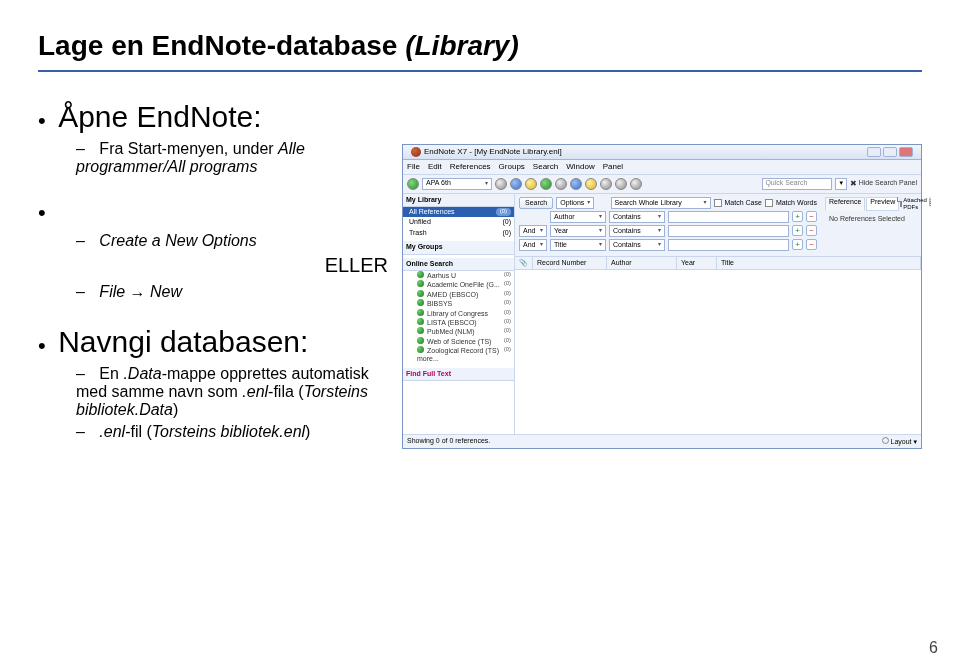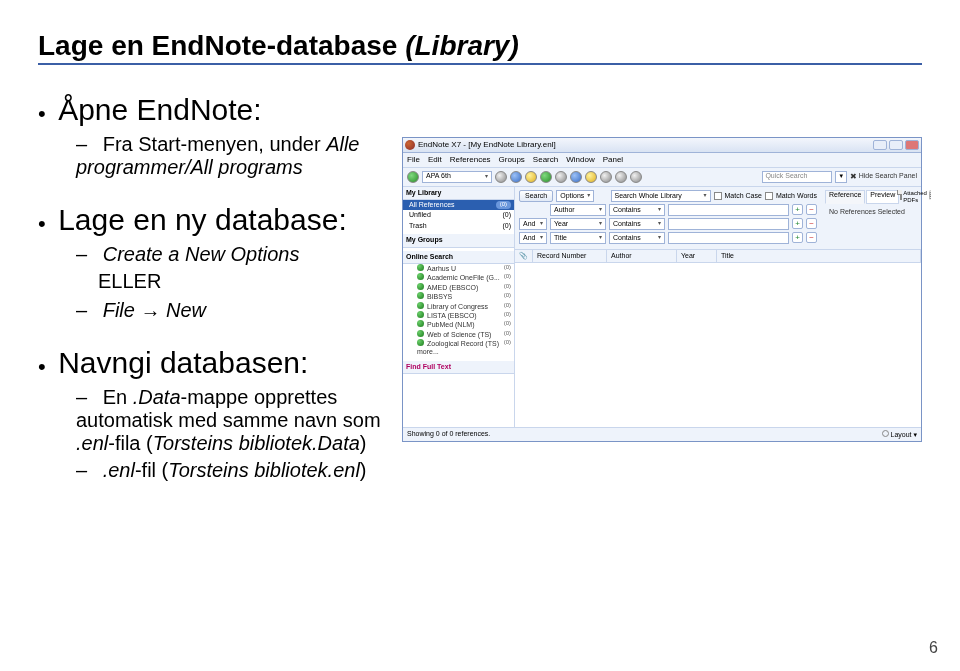--- a/index.html
+++ b/index.html
@@ -8,21 +8,21 @@
     height: 671px;
     background: white;
     font-family: Arial, Helvetica, sans-serif;
     padding: 30px 38px 20px 38px;
     position: relative;
     color: #000;
   }
   h1 {
     font-size: 28px;
     font-weight: bold;
-    margin-bottom: 1px;
+    margin-bottom: 8px;
   }
   .title-italic { font-style: italic; }
   hr.title-rule {
     border: none;
     border-top: 2px solid #3b5fa6;
     margin-bottom: 28px;
   }
   .columns { display: flex; gap: 14px; }
   .left-col { width: 400px; }
   .right-col { flex: 1; padding-top: 44px; }
@@ -34,26 +34,26 @@
     font-size: 22px;
     margin-right: 8px;
     vertical-align: -1px;
   }
   ul.outer > li > .top-text { font-size: 30px; }
   ul.outer > li ul.inner {
     list-style: none;
     padding-left: 38px;
     margin-top: 6px;
   }
-  ul.inner > li { font-size: 20px; margin-bottom: 4px; }
+  ul.inner > li { font-size: 16px; margin-bottom: 4px; }
   ul.inner > li::before {
     content: "–";
     margin-right: 10px;
   }
-  .indent-more { padding-left: 60px; font-size: 20px; margin-top: 2px; }
+  .indent-more { padding-left: 60px; font-size: 20px; margin-top: 2px; text-align: right; }
   .ital { font-style: italic; }
   .arrow { font-family: Arial; }
 
   .page-num {
     position: absolute;
     bottom: 14px;
     right: 22px;
     font-size: 16px;
     color: #444;
   }
@@ -63,21 +63,21 @@
     width: 520px;
     border: 1px solid #7a94c6;
     font-size: 8px;
     background: #fff;
     color: #000;
     line-height: 1.2;
   }
   .titlebar {
     background: linear-gradient(#f3f6fc,#d9e3f3);
     border-bottom: 1px solid #9fb3d8;
-    padding: 2px 2px;
+    padding: 2px 8px;
     display: flex;
     align-items: center;
     justify-content: space-between;
   }
   .titlebar .left { display: flex; align-items: center; gap: 3px; }
   .winicon {
     width: 10px; height: 10px;
     background: radial-gradient(circle at 35% 35%, #c63, #8b2b2b);
     border-radius: 50%;
   }
@@ -251,21 +251,20 @@
       <li>
         <span class="top-text">Åpne EndNote:</span>
         <ul class="inner">
           <li>
             <span>Fra Start-menyen, under </span><span class="ital">Alle programmer/All programs</span>
           </li>
         </ul>
       </li>
 
       <li>
-        <span class="top-text">Lage en ny database:</span>
         <ul class="inner">
           <li>
             <span class="ital">Create a New Options</span>
           </li>
         </ul>
         <div class="indent-more">ELLER</div>
         <ul class="inner">
           <li>
             <span class="ital">File </span><span class="arrow">→</span><span class="ital"> New</span>
           </li>

